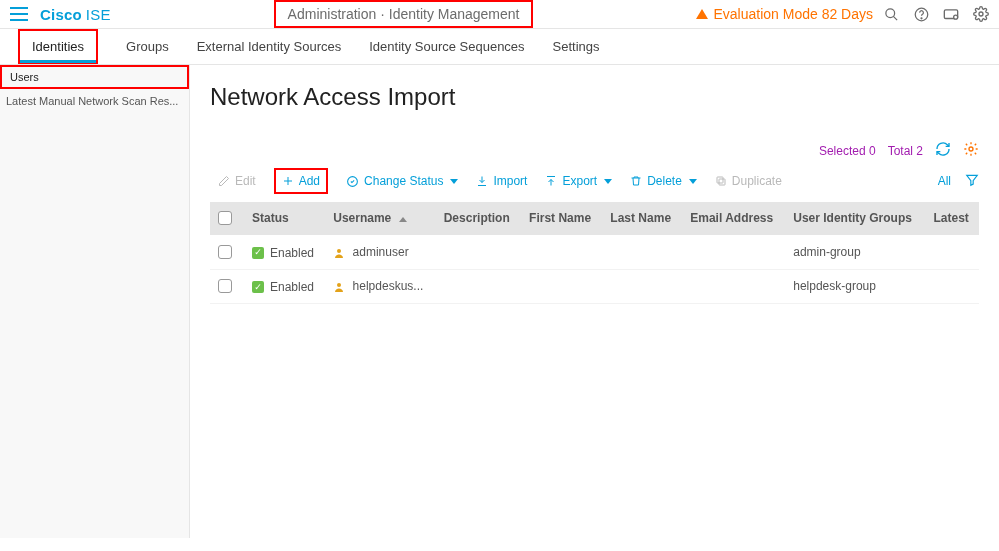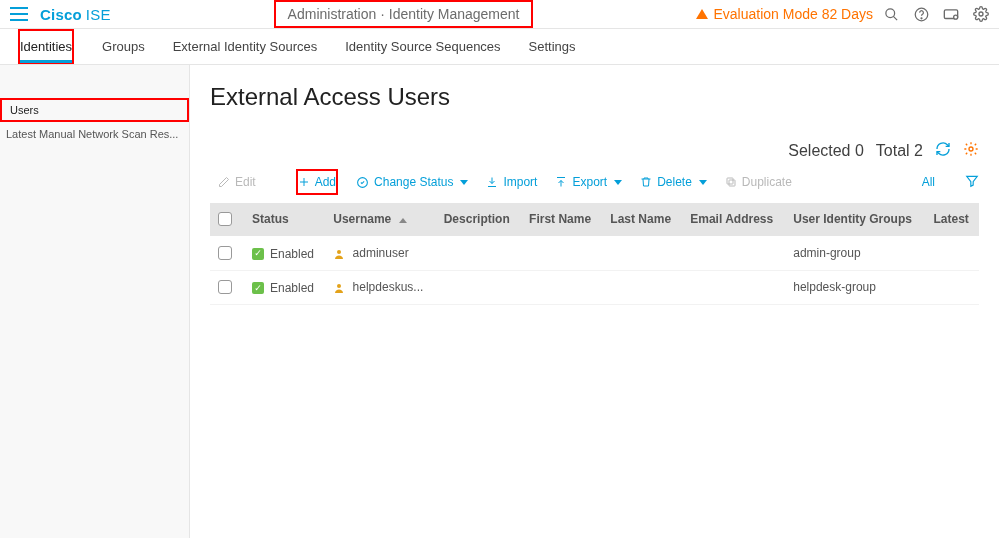--- a/index.html
+++ b/index.html
@@ -94,21 +94,21 @@
   }
   .tab.active::after {
     content: "";
     position: absolute;
     left: 0; right: 0; bottom: -1px;
     height: 3px;
     background: var(--cisco-blue);
   }
   .tab.red-boxed {
     border: 2px solid var(--red-box);
-    padding: 0 0;
+    padding: 0 12px;
   }
 
   
   .body {
     display: flex;
     height: calc(551px - 42px - 36px);
   }
   .sidebar {
     width: 190px;
     background: var(--sidebar-bg);
@@ -121,42 +121,41 @@
     cursor: pointer;
     white-space: nowrap;
     overflow: hidden;
     text-overflow: ellipsis;
   }
   .sidebar-item.selected {
     color: #222;
     font-weight: 400;
     border: 2px solid var(--red-box);
     padding: 4px 8px;
-    margin-top: 33px;
   }
   .main {
     flex: 1;
     padding: 18px 20px 0 20px;
     position: relative;
   }
   .page-title {
     font-size: 24px;
     font-weight: 300;
     color: #212121;
     margin: 0 0 30px 0;
   }
 
   
   .summary-row {
     display: flex;
     justify-content: flex-end;
     align-items: center;
     gap: 12px;
-    font-size: 16px;
-    color: #404040;
+    font-size: 12px;
+    color: #a21caf;
     margin-bottom: 4px;
   }
   .summary-row .icn { color: var(--cisco-blue); cursor:pointer;}
   .summary-row .gear { color: var(--orange); }
 
   
   .action-bar {
     display: flex;
     align-items: center;
     gap: 18px;
@@ -167,28 +166,27 @@
     display: inline-flex;
     align-items: center;
     gap: 5px;
     color: var(--cisco-blue);
     font-size: 12px;
     cursor: pointer;
   }
   .action-btn.disabled { color: #b9b9b9; cursor:default;}
   .action-btn.red-boxed {
     border: 2px solid var(--red-box);
-    padding: 4px 0;
-    margin-left: 22px;
+    padding: 4px 6px;
   }
   .action-btn .chev {
     width:0;height:0;border-left:4px solid transparent;border-right:4px solid transparent;border-top:5px solid currentColor;margin-left:2px;
   }
   .action-spacer { flex:1; }
-  .filter-controls { display:flex; align-items:center; gap:26px; }
+  .filter-controls { display:flex; align-items:center; gap:10px; }
   .all-filter { color: var(--cisco-blue); font-size:12px; display:flex; align-items:center; gap:4px; cursor:pointer;}
   .funnel { color: var(--cisco-blue); cursor:pointer;}
 
   
   table.users {
     width: 100%;
     border-collapse: collapse;
     font-size: 12px;
   }
   table.users thead th {
@@ -296,21 +294,21 @@
 </div>
 
 <div class="body">
 
   <div class="sidebar">
     <div class="sidebar-item selected"><span>Users</span></div>
     <div class="sidebar-item"><span>Latest Manual Network Scan Res...</span></div>
   </div>
 
   <div class="main">
-    <h1 class="page-title">External Access Users</h1>
+    <h1 class="page-title">Network Access Import</h1>
 
     <div class="summary-row">
       <span>Selected 0</span>
       <span>Total 2</span>
       <span class="icn">
         <svg width="16" height="16" viewBox="0 0 24 24" fill="none" stroke="#049fd9" stroke-width="2">
             <path d="M3 12a9 9 0 0 1 15.5-6.36L21 8"></path>
             <path d="M21 3v5h-5"></path>
             <path d="M21 12a9 9 0 0 1-15.5 6.36L3 16"></path>
             <path d="M3 21v-5h5"></path>

